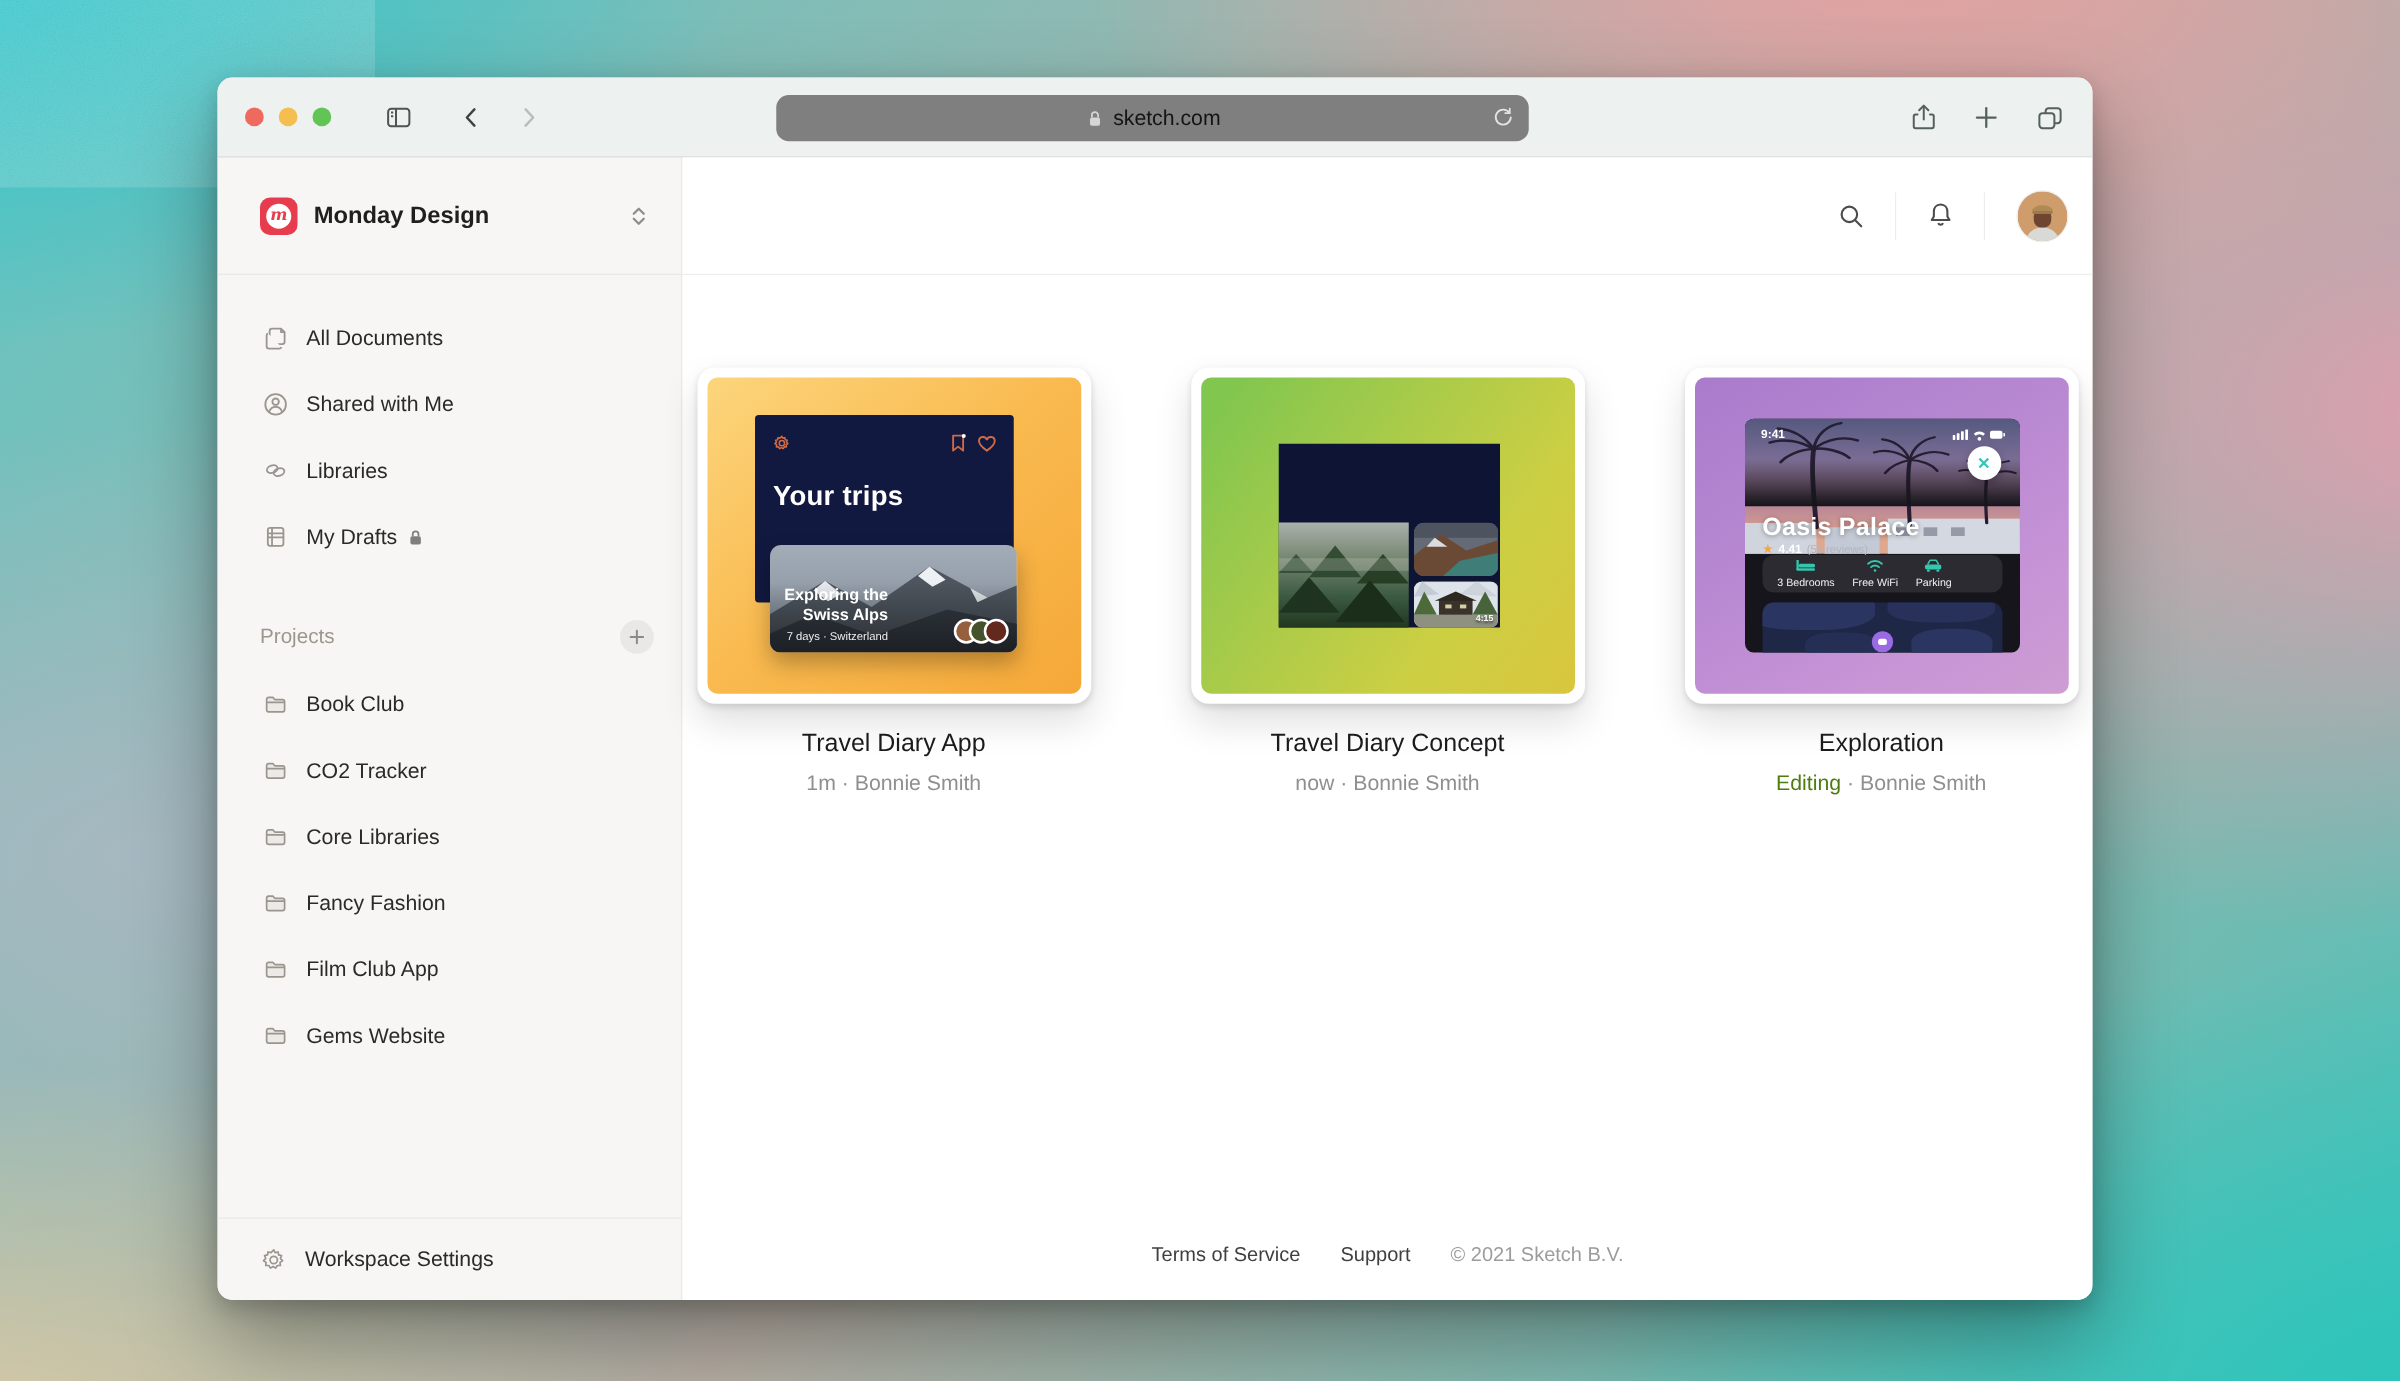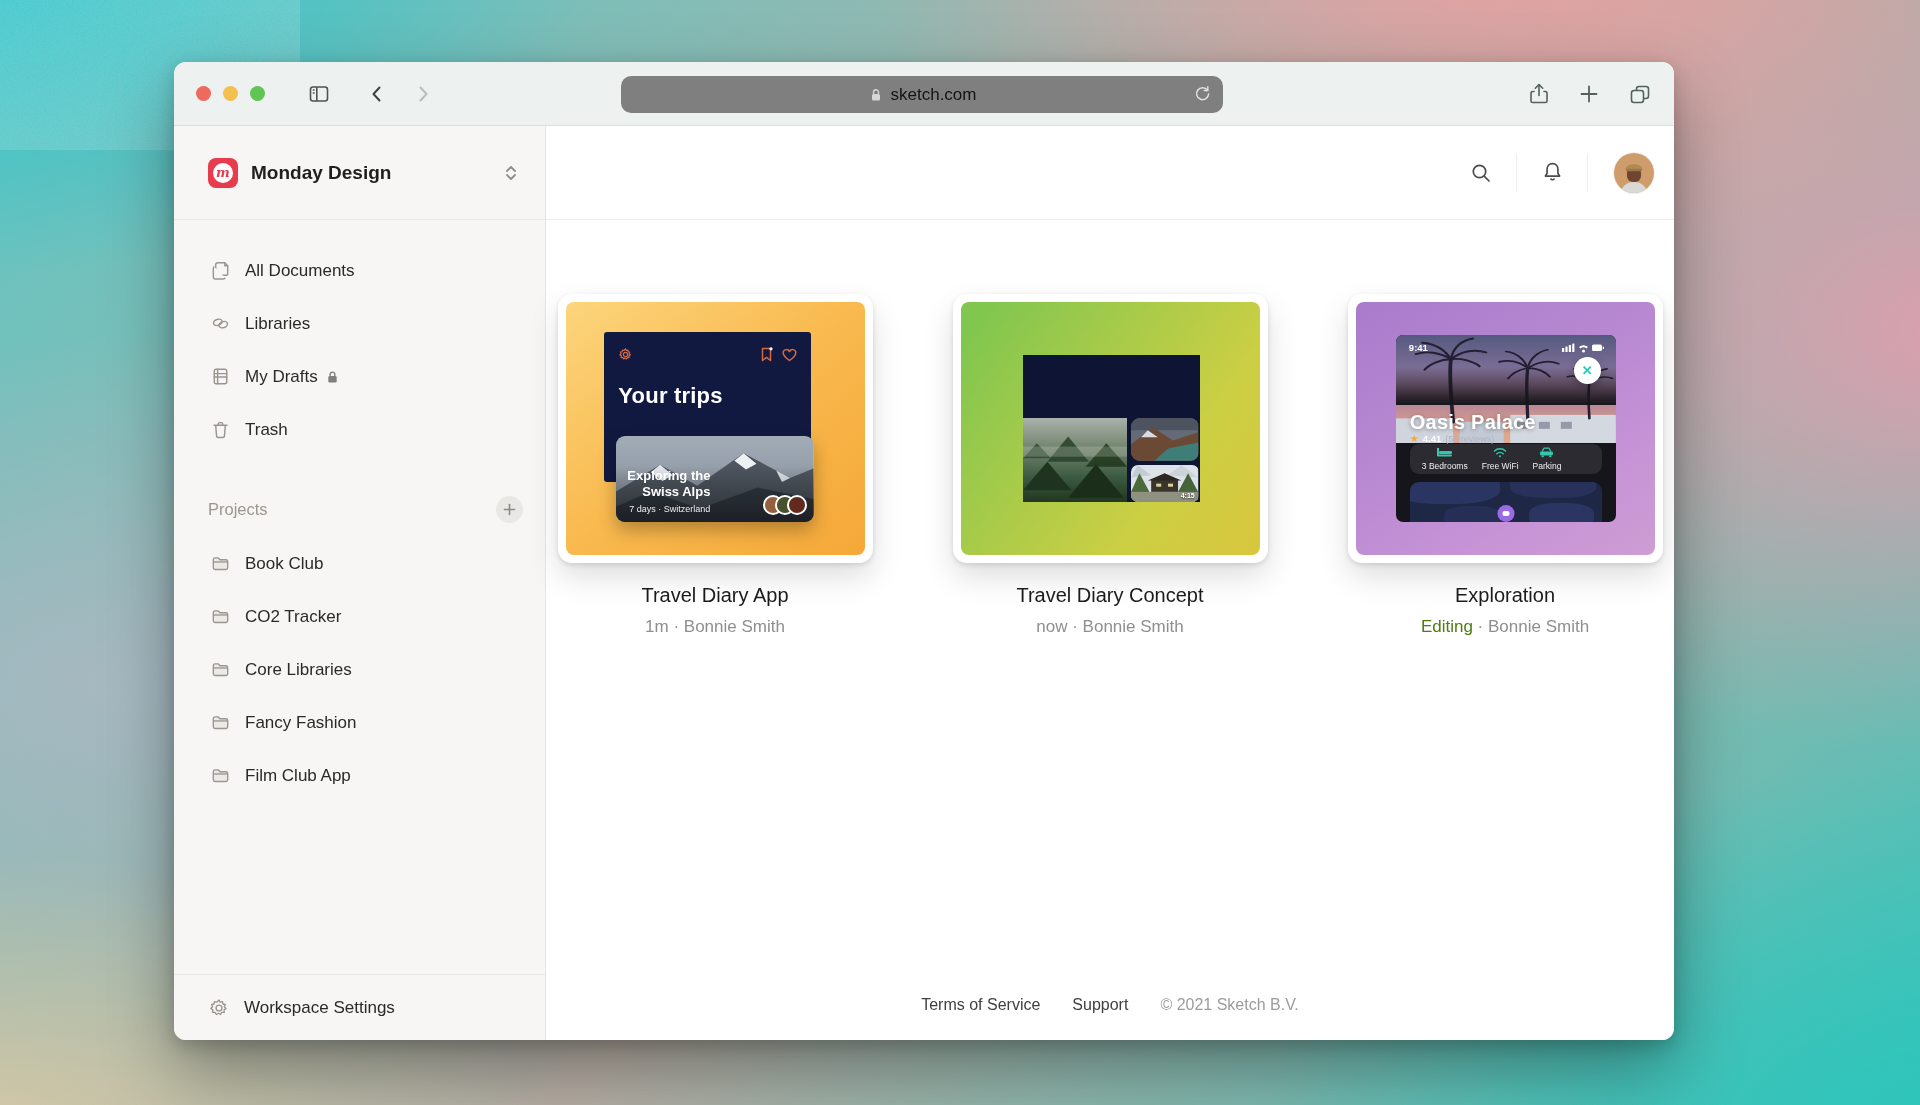--- a/index.html
+++ b/index.html
@@ -259,20 +259,30 @@
               <path d="M9 4 h7.5 l3 3 v8 a2 2 0 0 1 -2 2 h-8.5 a2 2 0 0 1 -2 -2 v-9 a2 2 0 0 1 2 -2 z"></path>
               <path d="M16.5 4 v3 h3"></path>
               <path d="M5.5 8 a2 2 0 0 0 -1 1.8 v9 a2 2 0 0 0 2 2 h8.5 a2 2 0 0 0 1.9 -1.3" fill="#f7f6f4"></path>
             </svg>
           </span>
           <span>All Documents</span>
         </div>
         <div class="side-item">
           <span class="ic">
             <svg width="23" height="23" viewBox="0 0 24 24" fill="none" stroke="#9a968f" stroke-width="1.5">
+              <circle cx="12" cy="12" r="8.6"></circle>
+                <circle cx="12" cy="9.8" r="2.7"></circle>
+              <path d="M6.6 18.2 c1 -2.7 3 -4.1 5.4 -4.1 s4.4 1.4 5.4 4.1" stroke-linecap="round"></path>
+            </svg>
+          </span>
+          <span>Shared with Me</span>
+        </div>
+        <div class="side-item">
+          <span class="ic">
+            <svg width="23" height="23" viewBox="0 0 24 24" fill="none" stroke="#9a968f" stroke-width="1.5">
               <ellipse cx="9.2" cy="10.8" rx="4.6" ry="3.1" transform="rotate(-18 9.2 10.8)"></ellipse>
               <ellipse cx="14.8" cy="13.2" rx="4.6" ry="3.1" transform="rotate(-18 14.8 13.2)"></ellipse>
             </svg>
           </span>
           <span>Libraries</span>
         </div>
         <div class="side-item">
           <span class="ic">
             <svg width="23" height="23" viewBox="0 0 24 24" fill="none" stroke="#9a968f" stroke-width="1.5" stroke-linecap="round">
               <rect x="5.5" y="4.5" width="13" height="15" rx="2"></rect>
@@ -281,30 +291,20 @@
               <line x1="9" y1="4.5" x2="9" y2="19.5"></line>
             </svg>
           </span>
           <span>My Drafts</span>
           <span class="lock-mini">
             <svg width="13" height="14" viewBox="0 0 14 15">
               <rect x="2.5" y="6.5" width="9" height="7" rx="1.5" fill="#7f7f7f"></rect>
               <path d="M4.5 6.5 V4.8 a2.5 2.5 0 0 1 5 0 V6.5" fill="none" stroke="#7f7f7f" stroke-width="1.5"></path>
             </svg>
           </span>
-        </div>
-        <div class="side-item">
-          <span class="ic">
-            <svg width="23" height="23" viewBox="0 0 24 24" fill="none" stroke="#9a968f" stroke-width="1.5" stroke-linecap="round" stroke-linejoin="round">
-              <path d="M7 8 l0.9 11 a1.6 1.6 0 0 0 1.6 1.4 h5 a1.6 1.6 0 0 0 1.6 -1.4 L17 8"></path>
-              <line x1="5.2" y1="7.5" x2="18.8" y2="7.5"></line>
-              <path d="M9.8 7.5 V6 a1.2 1.2 0 0 1 1.2 -1.2 h2 a1.2 1.2 0 0 1 1.2 1.2 v1.5"></path>
-            </svg>
-          </span>
-          <span>Trash</span>
         </div>
       </div>
 
       <div class="projects-head">
         <span>Projects</span>
         <span class="add-project">
           <svg width="13" height="13" viewBox="0 0 13 13" stroke="#8a8a8a" stroke-width="1.6" stroke-linecap="round">
             <line x1="6.5" y1="1.5" x2="6.5" y2="11.5"></line>
               <line x1="1.5" y1="6.5" x2="11.5" y2="6.5"></line>
           </svg>
@@ -349,20 +349,29 @@
           <span>Fancy Fashion</span>
         </div>
         <div class="side-item">
           <span class="ic">
             <svg width="23" height="23" viewBox="0 0 24 24" fill="#eceae6" stroke="#9a968f" stroke-width="1.4" stroke-linejoin="round">
               <path d="M4.5 8 a1.8 1.8 0 0 1 1.8 -1.8 h3.4 l1.8 1.9 h6.2 a1.8 1.8 0 0 1 1.8 1.8 v6.6 a1.8 1.8 0 0 1 -1.8 1.8 H6.3 a1.8 1.8 0 0 1 -1.8 -1.8 z"></path>
               <line x1="4.5" y1="10.4" x2="19.5" y2="10.4"></line>
             </svg>
           </span>
           <span>Film Club App</span>
+        </div>
+        <div class="side-item">
+          <span class="ic">
+            <svg width="23" height="23" viewBox="0 0 24 24" fill="#eceae6" stroke="#9a968f" stroke-width="1.4" stroke-linejoin="round">
+              <path d="M4.5 8 a1.8 1.8 0 0 1 1.8 -1.8 h3.4 l1.8 1.9 h6.2 a1.8 1.8 0 0 1 1.8 1.8 v6.6 a1.8 1.8 0 0 1 -1.8 1.8 H6.3 a1.8 1.8 0 0 1 -1.8 -1.8 z"></path>
+              <line x1="4.5" y1="10.4" x2="19.5" y2="10.4"></line>
+            </svg>
+          </span>
+          <span>Gems Website</span>
         </div>
       </div>
 
       <div class="sidebar-footer">
         <span class="ic">
           <svg width="22" height="22" viewBox="0 0 24 24" fill="none" stroke="#9a968f" stroke-width="1.5">
             <circle cx="12" cy="12" r="3.2"></circle>
             <path d="M12 3.2 l1.2 2.4 2.6 -0.6 0.4 2.6 2.6 0.6 -1 2.5 1.9 1.9 -2.2 1.5 0.3 2.7 -2.7 0 -1.4 2.3 -2.3 -1.4 -2.3 1.4 -1.4 -2.3 -2.7 0 0.3 -2.7 -2.2 -1.5 1.9 -1.9 -1 -2.5 2.6 -0.6 0.4 -2.6 2.6 0.6 z" stroke-linejoin="round"></path>
           </svg>
         </span>

